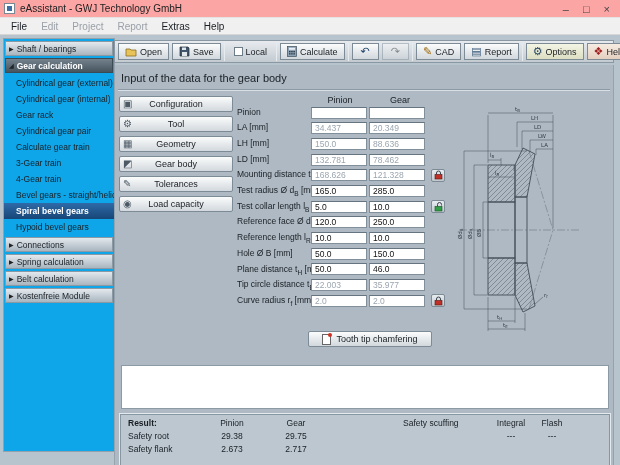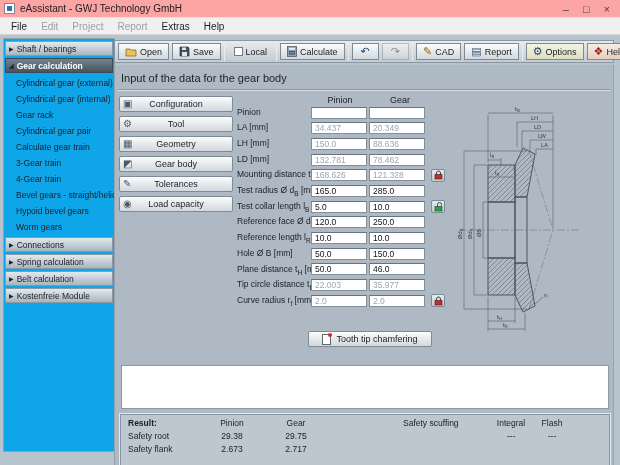--- a/index.html
+++ b/index.html
@@ -163,22 +163,22 @@
         <span>Gear calculation</span>
       </div>
     <div class="sitem">Cylindrical gear (external)</div>
     <div class="sitem">Cylindrical gear (internal)</div>
     <div class="sitem">Gear rack</div>
     <div class="sitem">Cylindrical gear pair</div>
     <div class="sitem">Calculate gear train</div>
     <div class="sitem">3-Gear train</div>
     <div class="sitem">4-Gear train</div>
     <div class="sitem">Bevel gears - straight/helical</div>
+    <div class="sitem sel">Spiral bevel gears</div>
     <div class="sitem">Hypoid bevel gears</div>
-    <div class="sitem">Worm gears</div>
     <div class="shead">
         <span class="arr">▶</span>
         <span>Connections</span>
       </div>
     <div class="shead">
         <span class="arr">▶</span>
         <span>Spring calculation</span>
       </div>
     <div class="shead">
         <span class="arr">▶</span>

